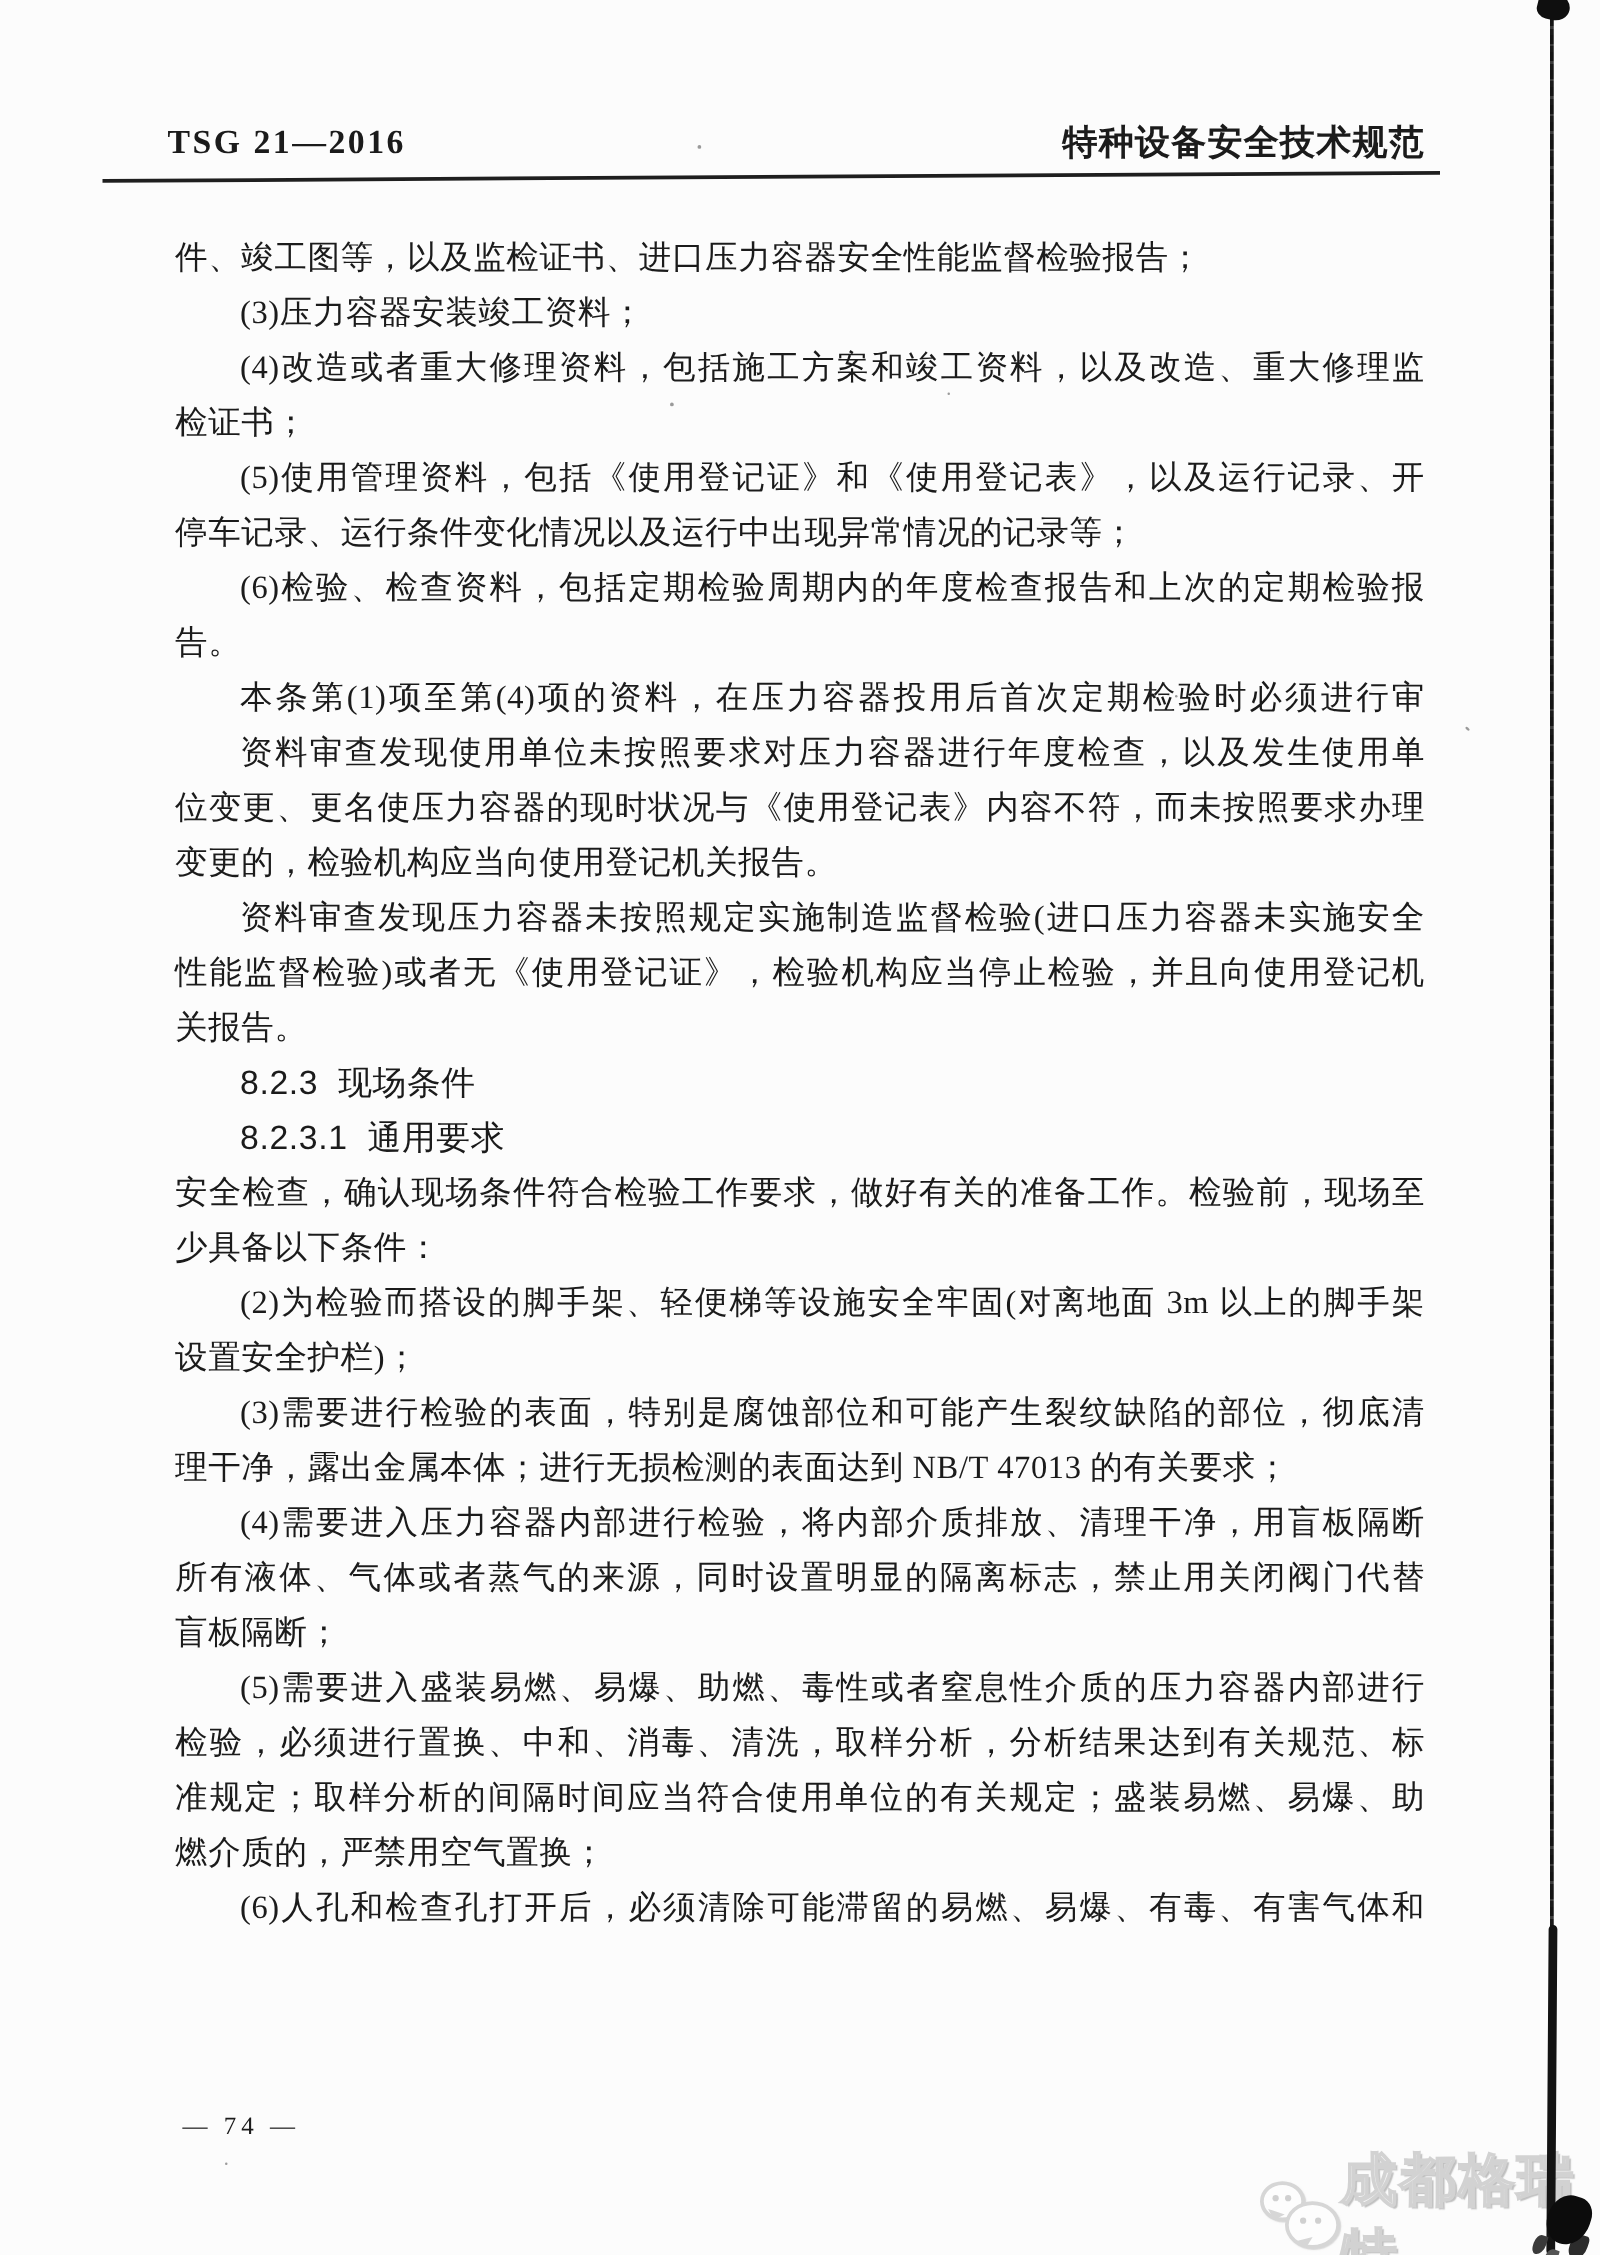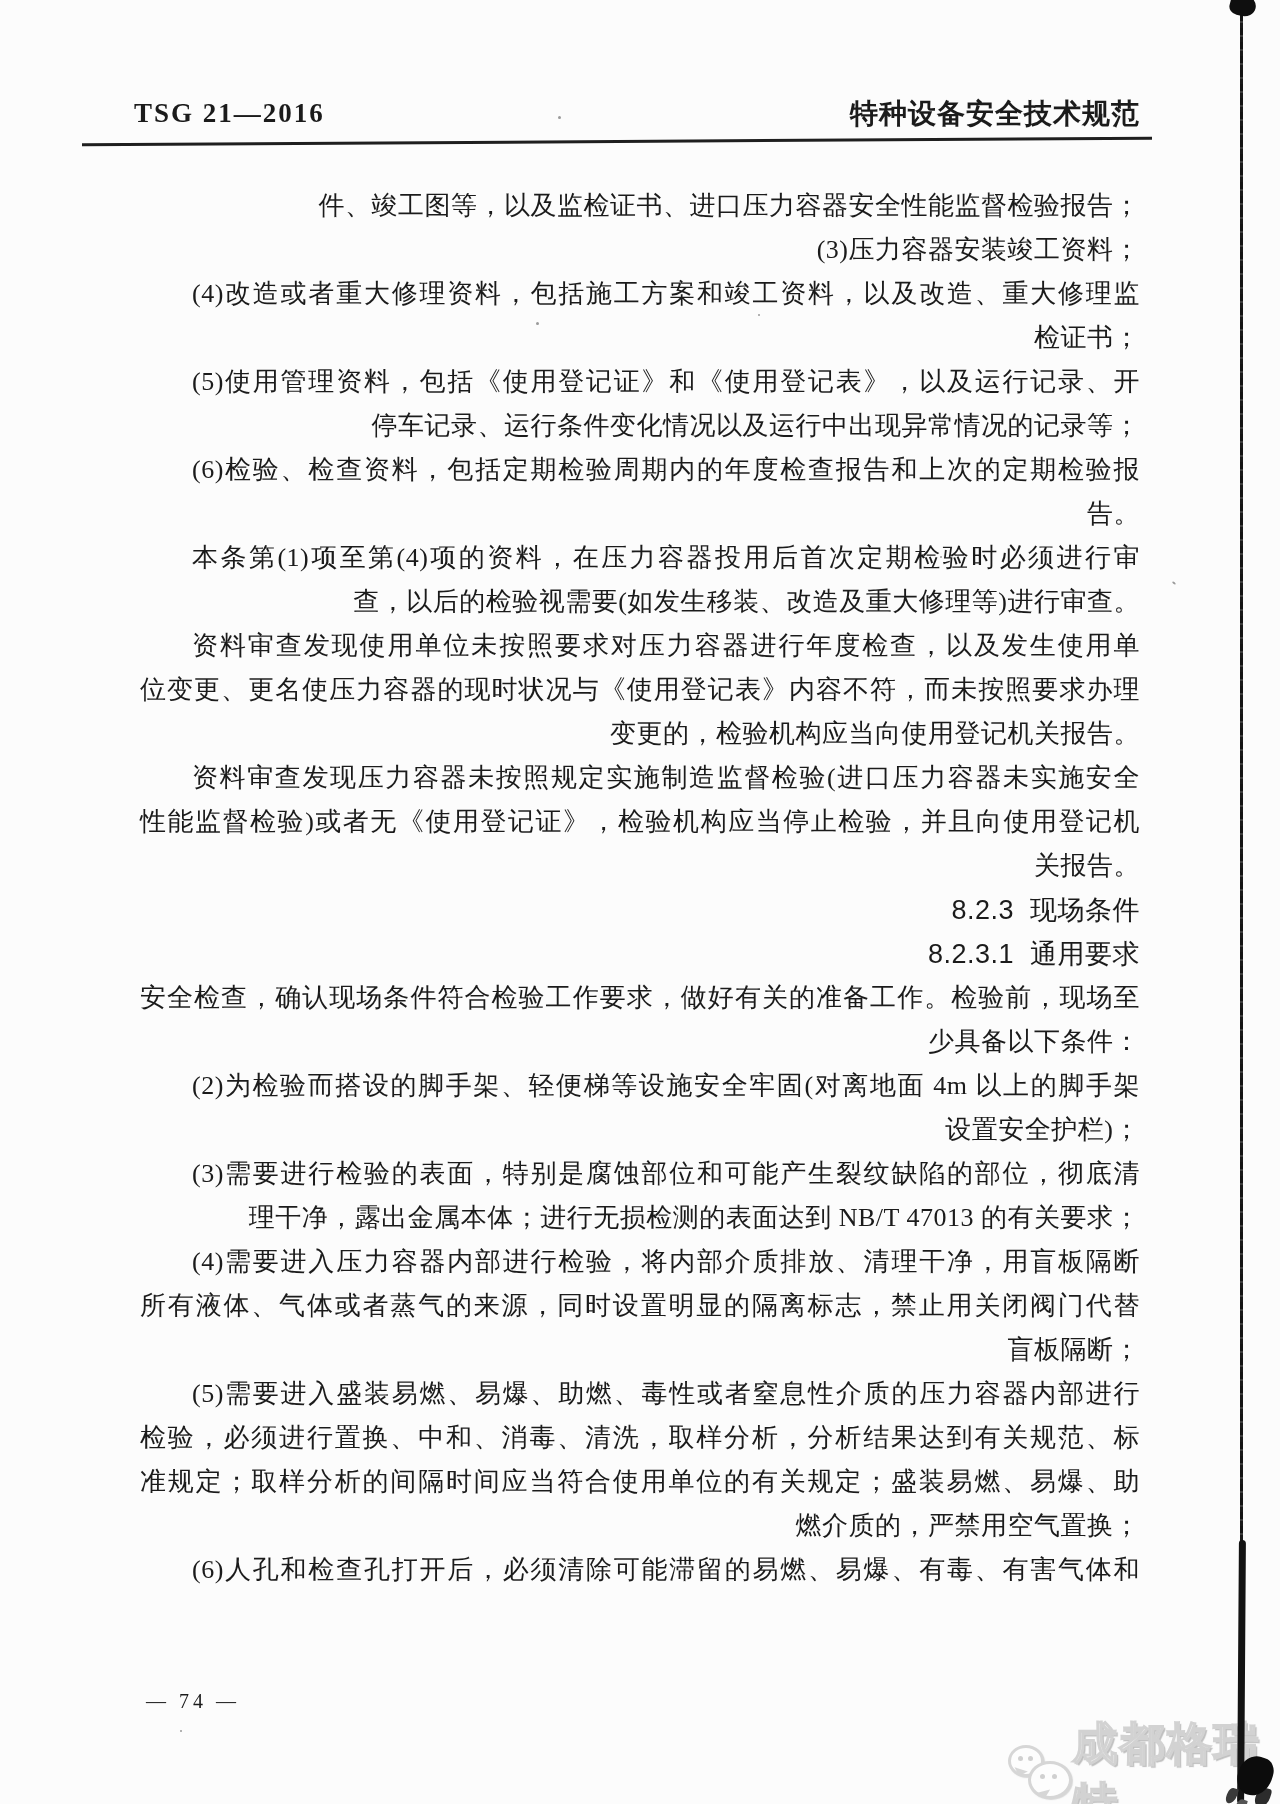--- a/index.html
+++ b/index.html
@@ -30,21 +30,21 @@
   }
 
   
   .doc-body {
     position:absolute; left:140px; top:184px; width:1000px;
   }
   .line {
     height:44px; line-height:44px;
     font-size:26px;
     white-space:pre-wrap;
-    text-align:right;
+    text-align:left;
     letter-spacing:0.5px;
   }
   .line.indent { padding-left:52px; }
   .line.fill { text-align:justify; text-align-last:justify; }
   .line.bold {
     font-weight:400; font-size:27px;
     font-family:"Liberation Sans","DejaVu Sans",sans-serif;
   }
 
   
@@ -123,32 +123,31 @@
   <div class="doc-body">
       <div class="line">件、竣工图等，以及监检证书、进口压力容器安全性能监督检验报告；</div>
       <div class="line indent">(3)压力容器安装竣工资料；</div>
       <div class="line indent fill">(4)改造或者重大修理资料，包括施工方案和竣工资料，以及改造、重大修理监</div>
       <div class="line">检证书；</div>
       <div class="line indent fill">(5)使用管理资料，包括《使用登记证》和《使用登记表》，以及运行记录、开</div>
       <div class="line">停车记录、运行条件变化情况以及运行中出现异常情况的记录等；</div>
       <div class="line indent fill">(6)检验、检查资料，包括定期检验周期内的年度检查报告和上次的定期检验报</div>
       <div class="line">告。</div>
       <div class="line indent fill">本条第(1)项至第(4)项的资料，在压力容器投用后首次定期检验时必须进行审</div>
-      <div class="line">查，以后的检验视需要(如发生移装、改造及重大修理等)进行审查。</div>
       <div class="line indent fill">资料审查发现使用单位未按照要求对压力容器进行年度检查，以及发生使用单</div>
       <div class="line fill">位变更、更名使压力容器的现时状况与《使用登记表》内容不符，而未按照要求办理</div>
       <div class="line">变更的，检验机构应当向使用登记机关报告。</div>
       <div class="line indent fill">资料审查发现压力容器未按照规定实施制造监督检验(进口压力容器未实施安全</div>
       <div class="line fill">性能监督检验)或者无《使用登记证》，检验机构应当停止检验，并且向使用登记机</div>
       <div class="line">关报告。</div>
       <div class="line indent bold">8.2.3  现场条件</div>
       <div class="line indent bold">8.2.3.1  通用要求</div>
       <div class="line fill">安全检查，确认现场条件符合检验工作要求，做好有关的准备工作。检验前，现场至</div>
       <div class="line">少具备以下条件：</div>
-      <div class="line indent fill">(2)为检验而搭设的脚手架、轻便梯等设施安全牢固(对离地面 4m 以上的脚手架</div>
+      <div class="line indent fill">(2)为检验而搭设的脚手架、轻便梯等设施安全牢固(对离地面 3m 以上的脚手架</div>
       <div class="line">设置安全护栏)；</div>
       <div class="line indent fill">(3)需要进行检验的表面，特别是腐蚀部位和可能产生裂纹缺陷的部位，彻底清</div>
       <div class="line">理干净，露出金属本体；进行无损检测的表面达到 NB/T 47013 的有关要求；</div>
       <div class="line indent fill">(4)需要进入压力容器内部进行检验，将内部介质排放、清理干净，用盲板隔断</div>
       <div class="line fill">所有液体、气体或者蒸气的来源，同时设置明显的隔离标志，禁止用关闭阀门代替</div>
       <div class="line">盲板隔断；</div>
       <div class="line indent fill">(5)需要进入盛装易燃、易爆、助燃、毒性或者窒息性介质的压力容器内部进行</div>
       <div class="line fill">检验，必须进行置换、中和、消毒、清洗，取样分析，分析结果达到有关规范、标</div>
       <div class="line fill">准规定；取样分析的间隔时间应当符合使用单位的有关规定；盛装易燃、易爆、助</div>
       <div class="line">燃介质的，严禁用空气置换；</div>

